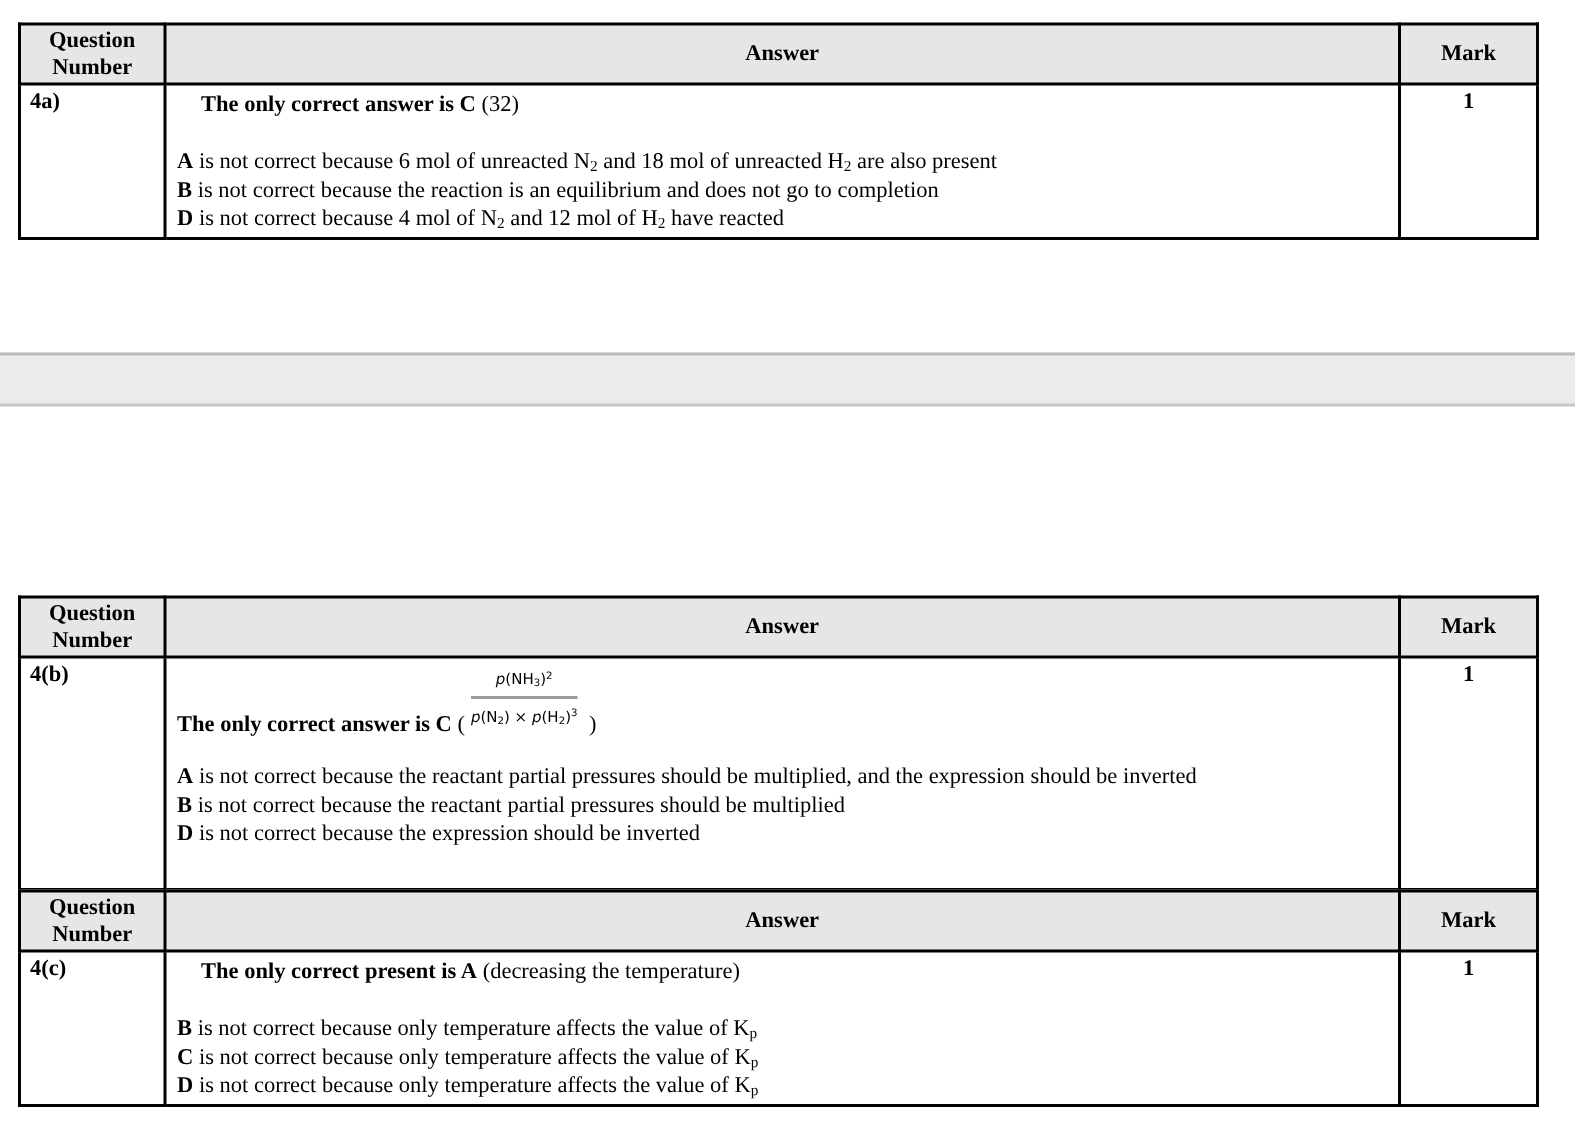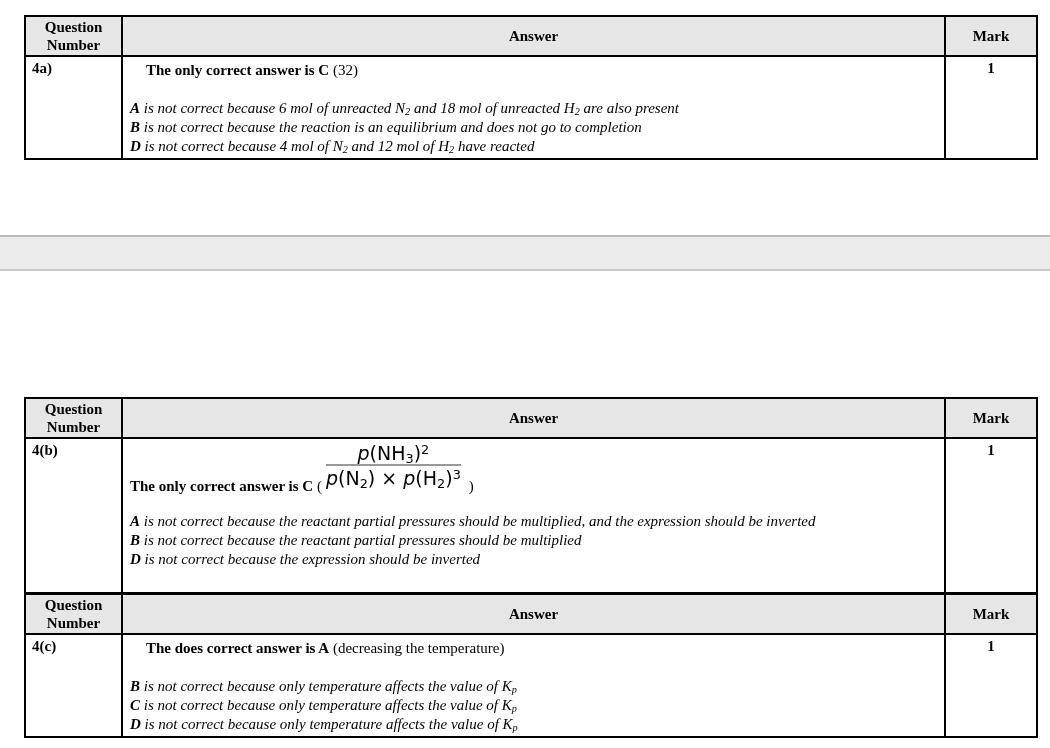--- a/index.html
+++ b/index.html
@@ -7,21 +7,21 @@
     width: 1050px; height: 748px;
     position: relative;
     background: var(--page_bg, #ffffff);
     overflow: hidden;
     font-family: "Liberation Serif", serif;
     color: #000;
   }
 
   table.ms {
     position: absolute;
-    left: 24px;
+    left: 12px;
     width: 1012px;
     table-layout: fixed;
     border-collapse: collapse;
     background: #fff;
     font-family: "Liberation Serif", serif;
     font-size: 15px;
   }
   #t1 { top: 15px; }
   #t2 { top: 397px; }
   #t3 { top: 593px; }
@@ -56,28 +56,28 @@
   td.mcell {
     vertical-align: top;
     text-align: center;
     font-weight: bold;
     padding-top: 3px;
   }
 
   .answer-line { line-height: 20px; margin: 1px 0 19px 16px; font-weight: normal; }
   .answer-line b { font-weight: bold; }
   .formula-line { margin: 0 0 16px 0; padding-top: 4px; }
-  .reason { font-style: italic; line-height: 19px; font-weight: normal; }
+  .reason { line-height: 19px; font-weight: normal; }
   .reason b { font-weight: bold; }
 
   .frac {
     display: inline-block;
     vertical-align: 6px;
     font-family: "DejaVu Sans", "Liberation Sans", sans-serif;
-    font-size: 19px;
+    font-size: 10px;
     font-style: normal;
     text-align: center;
     margin: 0 4px;
     line-height: 17px;
   }
   .frac .num { display: block; border-bottom: 2px solid var(--frac_bar, #999999); padding: 0 8px 2px 8px; }
   .frac .den { display: block; padding-top: 4px; }
   .frac i { font-style: italic; }
 
   sub, sup { line-height: 0; font-size: 0.68em; }
@@ -159,21 +159,21 @@
   <tbody>
       <tr class="head">
     <th>Question
 Number</th>
     <th>Answer</th>
     <th>Mark</th>
   </tr>
   <tr class="bodyrow">
     <td class="qcell">4(c)</td>
     <td class="acell">
-      <div class="answer-line"><b>The does correct answer is A</b> (decreasing the temperature)</div>
+      <div class="answer-line"><b>The only correct present is A</b> (decreasing the temperature)</div>
       <div class="reason"><b>B</b> is not correct because only temperature affects the value of K<sub>p</sub></div>
       <div class="reason"><b>C</b> is not correct because only temperature affects the value of K<sub>p</sub></div>
       <div class="reason"><b>D</b> is not correct because only temperature affects the value of K<sub>p</sub></div>
     </td>
     <td class="mcell">1</td>
   </tr>
 </tbody>
   </table>
 
 </body></html>

